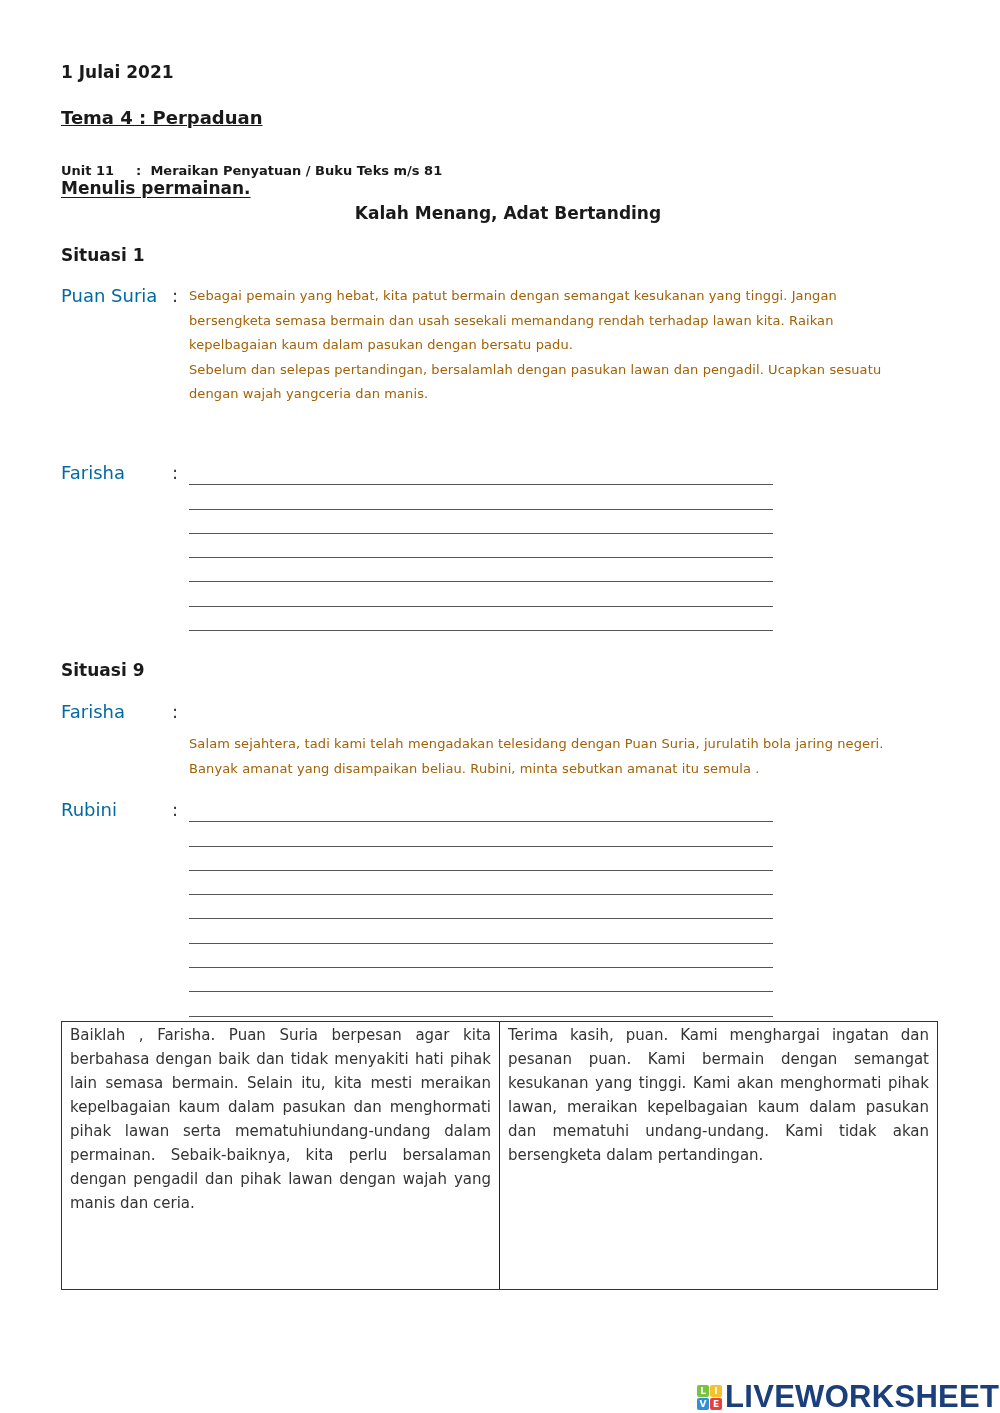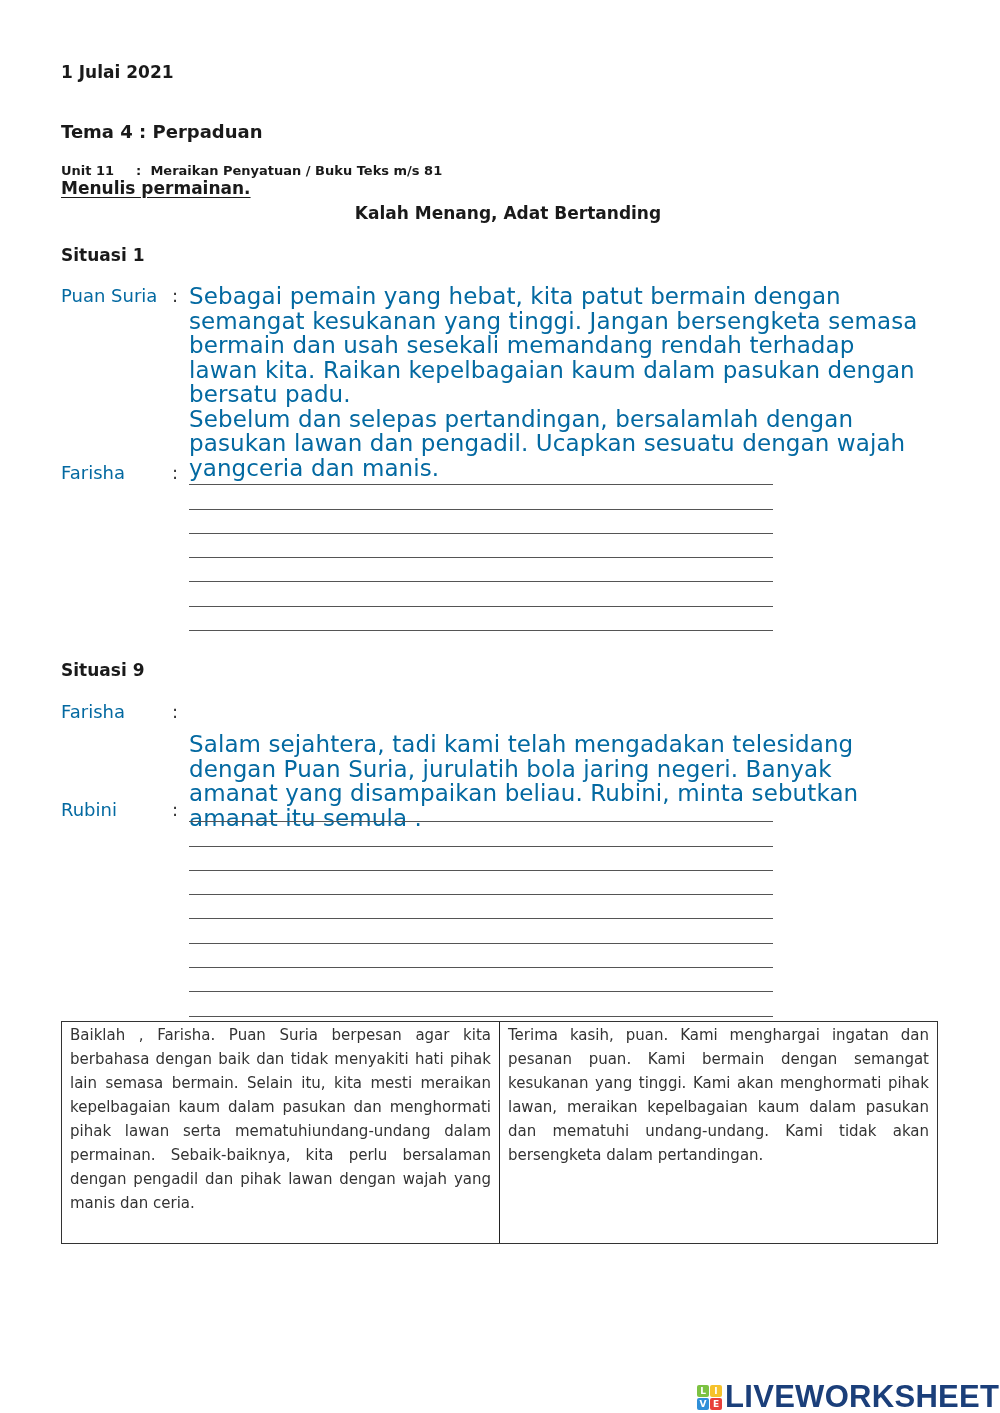--- a/index.html
+++ b/index.html
@@ -2,43 +2,43 @@
 <html><head>
 <meta charset="utf-8">
 <style>
   html, body { margin: 0; padding: 0; background: #ffffff; }
   body {
     width: 1000px; height: 1413px; position: relative; overflow: hidden;
     font-family: "DejaVu Sans", sans-serif; color: #1a1a1a;
   }
   .abs { position: absolute; white-space: nowrap; }
   .date { left: 61px; top: 62px; font-size: 17px; font-weight: bold; text-align: center; }
-  .tema { left: 61px; top: 121px; font-size: 18px; font-weight: bold; }
+  .tema { left: 61px; top: 107px; font-size: 18px; font-weight: bold; text-decoration: underline; }
   .unit { left: 61px; top: 137px; font-size: 13px; font-weight: bold; margin-top: 26px; }
   .unit .sep { display: inline-block; width: 22px; }
   .task { left: 61px; top: 178px; font-size: 17px; font-weight: bold; text-decoration: underline; text-underline-offset: 3px; }
   .title { left: 0; width: 1000px; top: 203px; font-size: 17px; font-weight: bold; text-align: center; padding-left: 8px; }
   .situasi { left: 61px; font-size: 17px; font-weight: bold; }
   .s1 { top: 245px; }
   .s2 { top: 660px; }
 
   .speaker { left: 61px; font-size: 18px; color: #0369a1; }
   .colon { left: 172px; font-size: 18px; color: #333; }
   .speech {
     position: absolute; left: 189px; width: 730px;
-    font-size: 23px; line-height: 24.5px; color: #0369a1; letter-spacing: 0.1px;
+    font-size: 13px; line-height: 24.5px; color: #a16207; letter-spacing: 0.1px;
   }
   .speech p { margin: 0; }
   .speech p + p { }
 
   .lines { position: absolute; left: 189px; width: 584px; }
   .line { height: 24.3px; border-bottom: 1.5px solid #555; box-sizing: border-box; }
 
   .answers {
-    position: absolute; left: 61px; top: 1021px; width: 877px; height: 223px;
+    position: absolute; left: 61px; top: 1021px; width: 877px; height: 269px;
     border: 1.5px solid #333; box-sizing: border-box; display: flex; background: #fff;
   }
   .answer-cell {
     flex: 1; padding: 1px 8px 0 8px; font-size: 15px; line-height: 24px; color: #333;
     text-align: justify; box-sizing: border-box;
   }
   .answer-cell + .answer-cell { border-left: 1.5px solid #222; }
 
   .logo { position: absolute; left: 697px; top: 1379px; display: flex; align-items: center; }
   .logo-grid { display: grid; grid-template-columns: 12px 12px; grid-template-rows: 12px 12px; gap: 1px; margin-right: 3px; }

